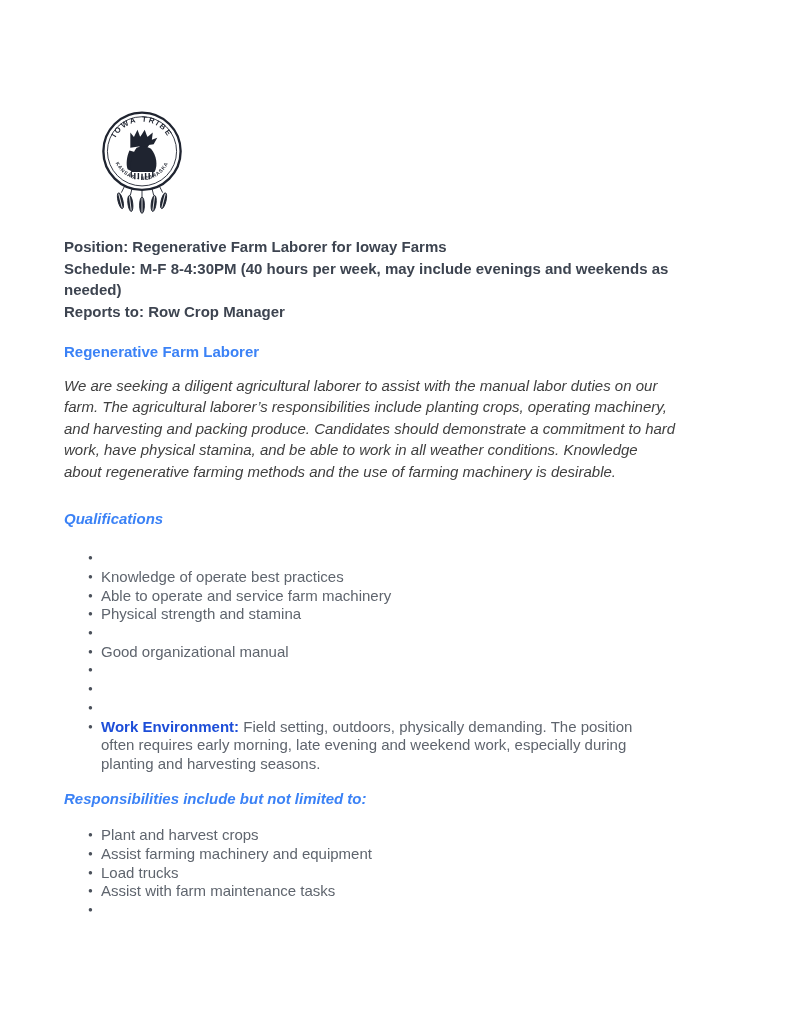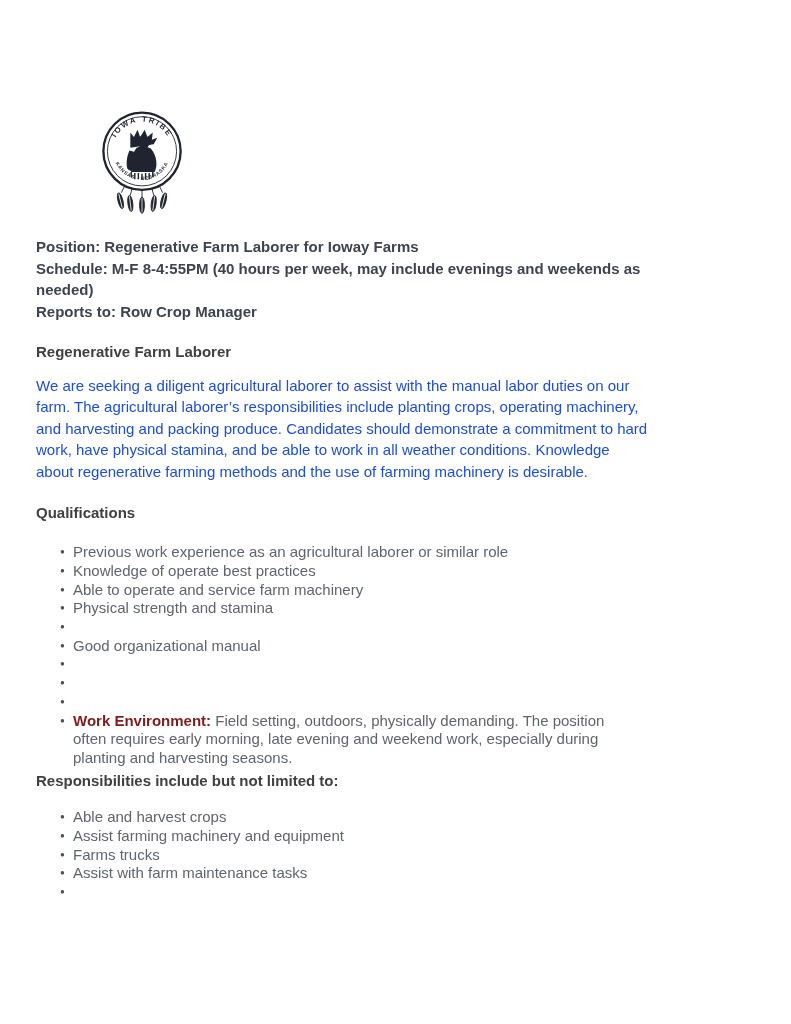--- a/index.html
+++ b/index.html
@@ -1,33 +1,33 @@
 <!DOCTYPE html>
 <html><head>
 <meta charset="utf-8">
 <style>
   * { margin:0; padding:0; box-sizing:border-box; }
   html,body { background:#ffffff; }
   body { font-family:"Liberation Sans", sans-serif; }
   .page { width:791px; height:1024px; background:#ffffff; position:relative; overflow:hidden; }
   .logo-wrap { padding-top:110px; padding-left:97px; }
-  .content { padding-left:36px; width:744px; }
+  .content { padding-left:64px; width:744px; }
   .header-block { margin-top:16px; font-size:15px; font-weight:700; color:#3d4450; line-height:21.7px; }
   .header-block div { white-space:pre-line; }
-  h3.sec { font-size:15px; font-weight:700; color:#404040; line-height:21.7px; }
+  h3.sec { font-size:15px; font-weight:700; color:#3b82f6; line-height:21.7px; }
   .title { margin-top:18px; }
-  .para { margin-top:12px; font-size:15px; color:#1d4ed8; line-height:21.6px; white-space:pre-line; }
-  .qual-h { margin-top:20px; }
+  .para { margin-top:12px; font-size:15px; color:#404040; line-height:21.6px; white-space:pre-line;font-style:italic; }
+  .qual-h { margin-top:26px;font-style:italic; }
   ul.blist { list-style:none; margin-top:19px; padding-left:24px; font-size:15px; color:#5f656e; }
   ul.blist li { display:flex; line-height:18.7px; }
   .bullet { flex:none; width:13px; font-size:8px; line-height:18.7px; color:#4a505a; }
   .li-text { white-space:pre-line; }
-  .li-text b { color:#7f1d1d; }
+  .li-text b { color:#1d4ed8; }
   .li-text b:empty { display:none; }
-  .resp-h { margin-top:2px; }
+  .resp-h { margin-top:14px;font-style:italic; }
   ul.resp { margin-top:17px; }
   svg text { font-family:"Liberation Sans", sans-serif; }
 </style>
 </head>
 <body>
 
 <div class="page">
 
   <div class="logo-wrap">
     <svg width="90" height="106" viewBox="0 0 100 118" aria-hidden="true">
@@ -77,40 +77,39 @@
             </g>
         </g>
       </g>
     </svg>
   </div>
 
   <div class="content">
 
     <div class="header-block">
       <div>Position: Regenerative Farm Laborer for Ioway Farms</div>
-      <div>Schedule: M-F 8-4:55PM (40 hours per week, may include evenings and weekends as
+      <div>Schedule: M-F 8-4:30PM (40 hours per week, may include evenings and weekends as
 needed)</div>
       <div>Reports to: Row Crop Manager</div>
     </div>
 
     <h3 class="sec title">Regenerative Farm Laborer</h3>
 
     <p class="para">We are seeking a diligent agricultural laborer to assist with the manual labor duties on our
 farm. The agricultural laborer’s responsibilities include planting crops, operating machinery,
 and harvesting and packing produce. Candidates should demonstrate a commitment to hard
 work, have physical stamina, and be able to work in all weather conditions. Knowledge
 about regenerative farming methods and the use of farming machinery is desirable.</p>
 
     <h3 class="sec qual-h">Qualifications</h3>
 
     <ul class="blist">
 
         <li>
           <span class="bullet">●</span>
-          <span class="li-text"><span>Previous work experience as an agricultural laborer or similar role</span></span>
         </li>
 
         <li>
           <span class="bullet">●</span>
           <span class="li-text"><span>Knowledge of operate best practices</span></span>
         </li>
 
         <li>
           <span class="bullet">●</span>
           <span class="li-text"><span>Able to operate and service farm machinery</span></span>
@@ -149,31 +148,31 @@
 planting and harvesting seasons.</span></span>
         </li>
       </ul>
 
     <h3 class="sec resp-h">Responsibilities include but not limited to:</h3>
 
     <ul class="blist resp">
 
         <li>
           <span class="bullet">●</span>
-          <span class="li-text"><span>Able and harvest crops</span></span>
+          <span class="li-text"><span>Plant and harvest crops</span></span>
         </li>
 
         <li>
           <span class="bullet">●</span>
           <span class="li-text"><span>Assist farming machinery and equipment</span></span>
         </li>
 
         <li>
           <span class="bullet">●</span>
-          <span class="li-text"><span>Farms trucks</span></span>
+          <span class="li-text"><span>Load trucks</span></span>
         </li>
 
         <li>
           <span class="bullet">●</span>
           <span class="li-text"><span>Assist with farm maintenance tasks</span></span>
         </li>
 
         <li>
           <span class="bullet">●</span>
         </li>

